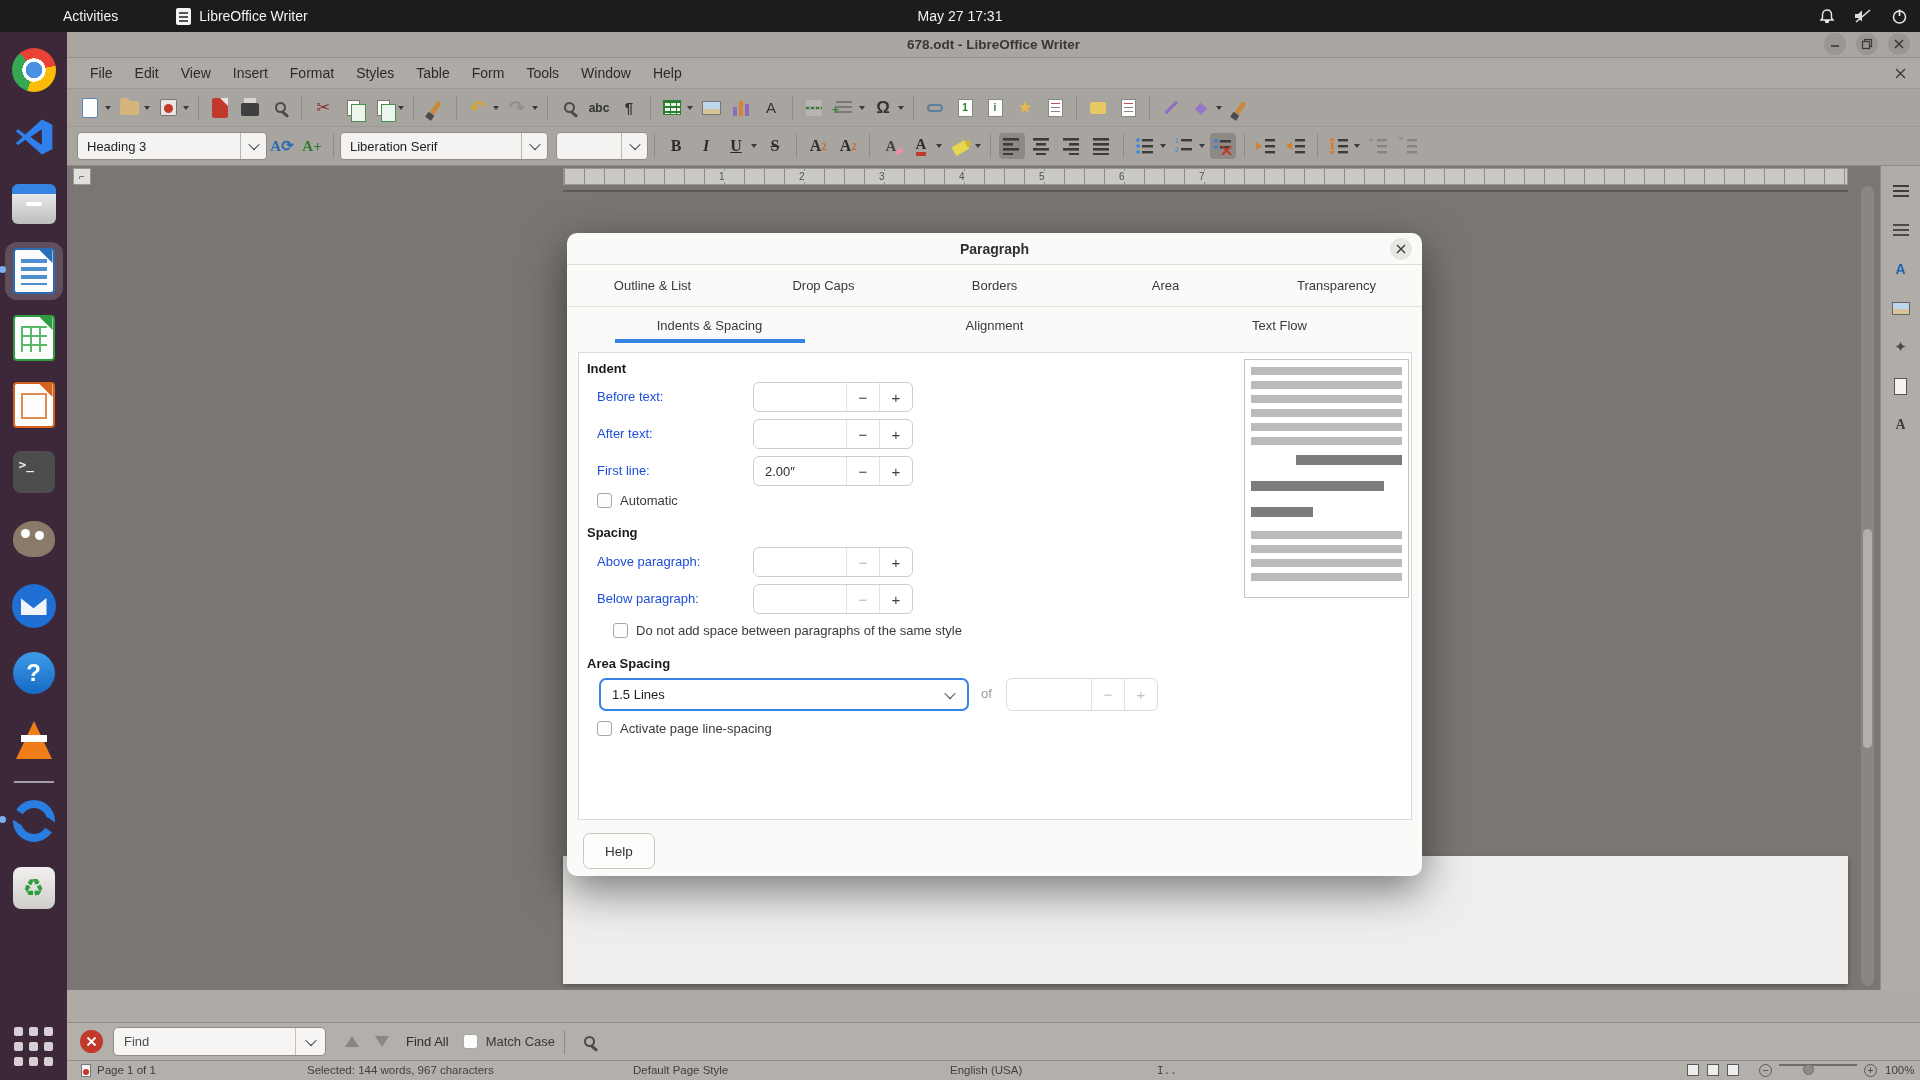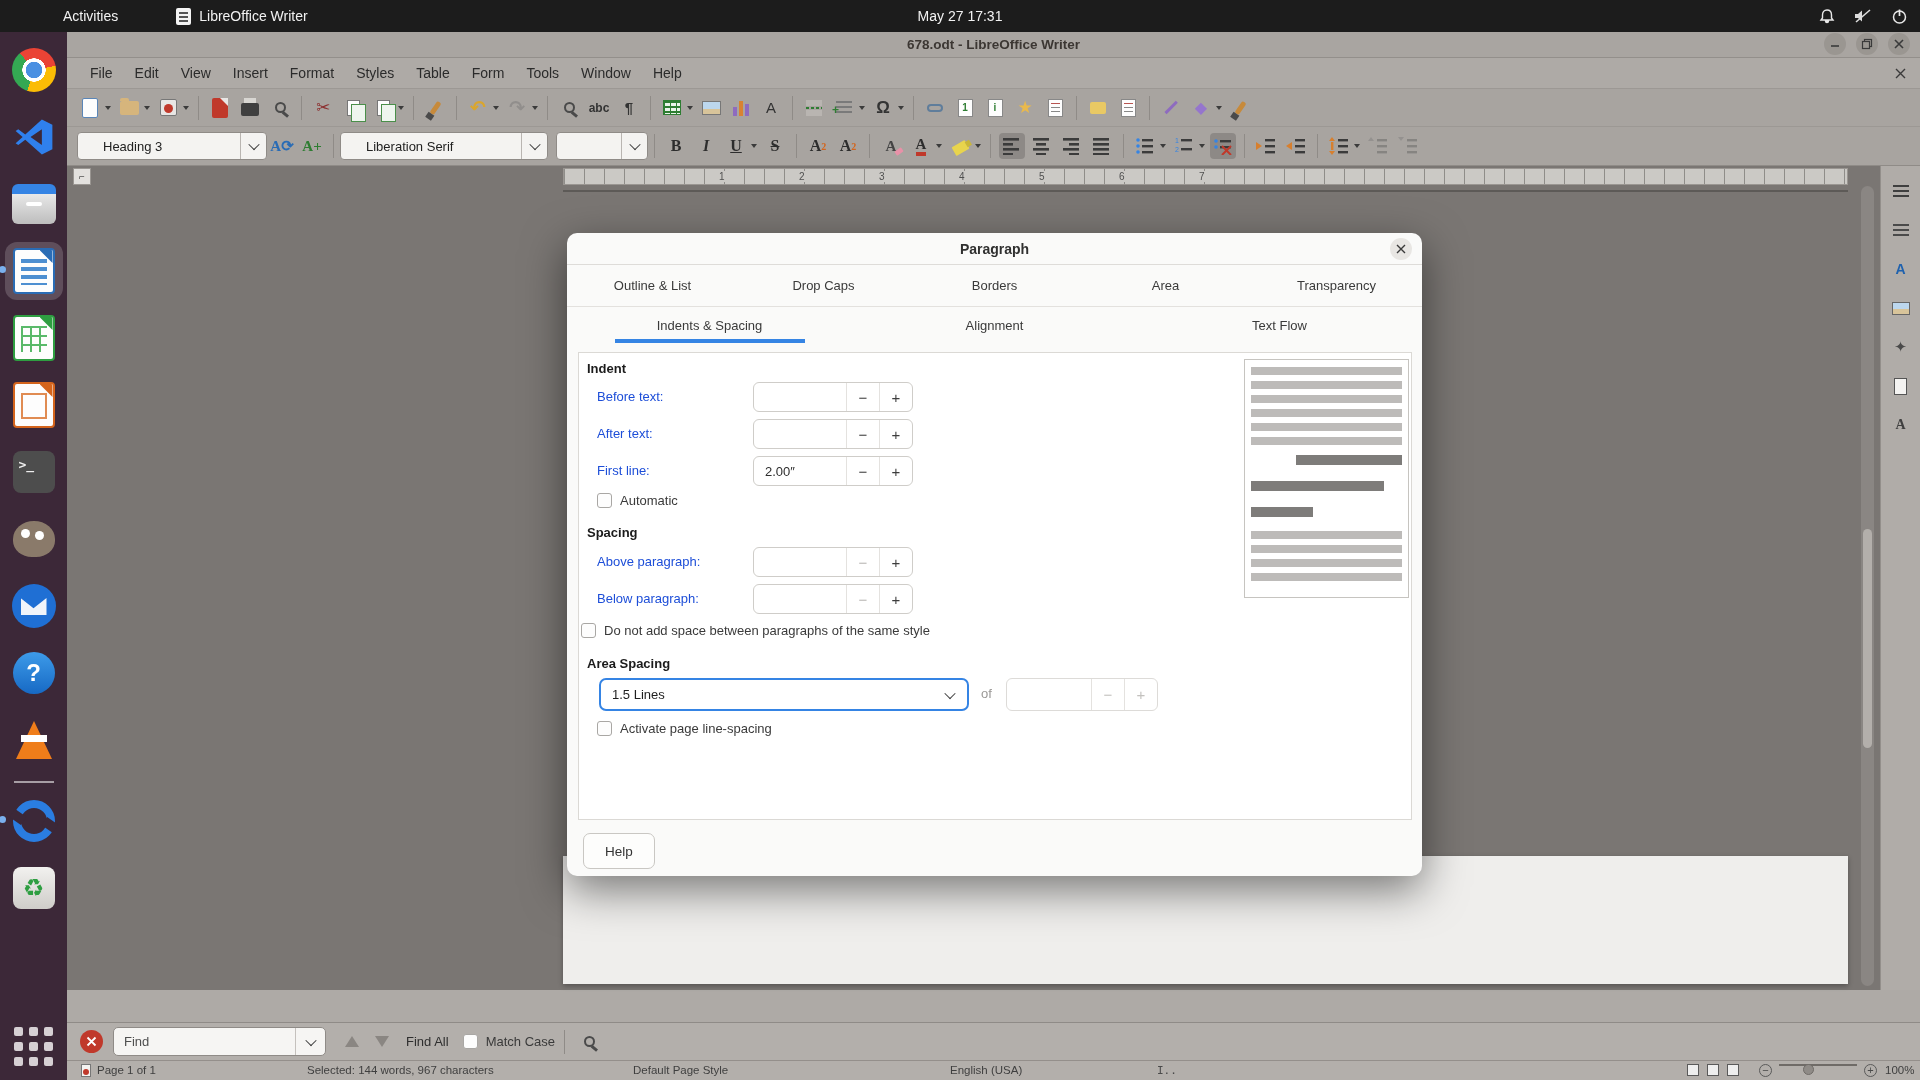--- a/index.html
+++ b/index.html
@@ -95,21 +95,21 @@
     border-bottom:1px solid #8f8b87; }
   .tbico { width:26px; height:26px; margin:0 2px; display:flex; align-items:center; justify-content:center;
     position:relative; border-radius:4px; font-size:15px; color:#333; }
   .tbico.disabled { opacity:.4; }
   .tbico.pressed { background:rgba(0,0,0,.16); }
   .drop { width:8px; height:26px; display:flex; align-items:center; margin-right:1px; }
   .drop::after { content:""; width:0; height:0; border-left:3.5px solid rgba(0,0,0,0);
     border-right:3.5px solid rgba(0,0,0,0); border-top:4px solid #3b3b3b; }
   .tbsep { width:1px; height:24px; background:#8f8b87; margin:0 6px; }
   .combo { height:28px; background:#f4f3f1; border:1px solid #8f8b87; border-radius:4px;
-    display:flex; align-items:center; font-size:13px; color:#222;padding-left:16px; }
+    display:flex; align-items:center; font-size:13px; color:#222; }
   .combo .cval { flex:1; padding-left:9px; }
   .combo .cbtn { width:26px; height:100%; border-left:1px solid #b9b5b1; display:flex;
     align-items:center; justify-content:center; }
   .chev { width:8px; height:8px; border-left:1.6px solid #3b3b3b; border-bottom:1.6px solid #3b3b3b;
     transform:rotate(-45deg) translate(1px,-1px); }
   .fmt { font-size:16px; font-weight:bold; color:#2d2d2d; font-family:"Liberation Serif","DejaVu Serif",serif; }
 
   
   .mi { display:block; }
   .page-mi { width:16px; height:20px; background:#fdfdfd; border:1.5px solid #5a86b8; border-radius:2px; }
@@ -809,21 +809,21 @@
       <span class="sbtn">+</span>
     </span>
 
     <span class="flabel" style="top:238px">Below paragraph:</span>
     <span class="stepper dim-minus" style="top:231px">
       <span class="sval"></span>
       <span class="sbtn minus">−</span>
       <span class="sbtn">+</span>
     </span>
 
-    <span class="ckrow" style="left:2px;top:270px">
+    <span class="ckrow" style="left:34px;top:270px">
       <span class="ckbox"></span>
       <span>Do not add space between paragraphs of the same style</span>
     </span>
 
     <span class="sect-h" style="top:303px">Area Spacing</span>
 
     <span id="ls-combo">
       <span class="cval">1.5 Lines</span>
       <span class="chev"></span>
     </span>

